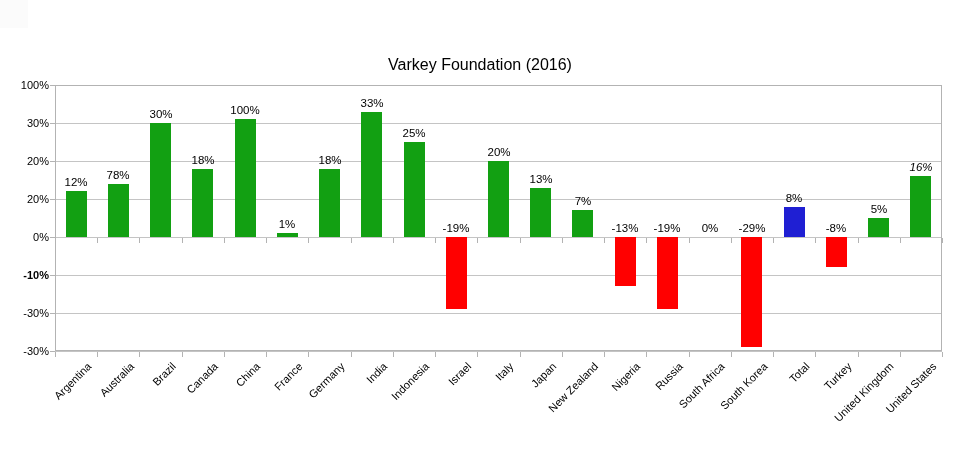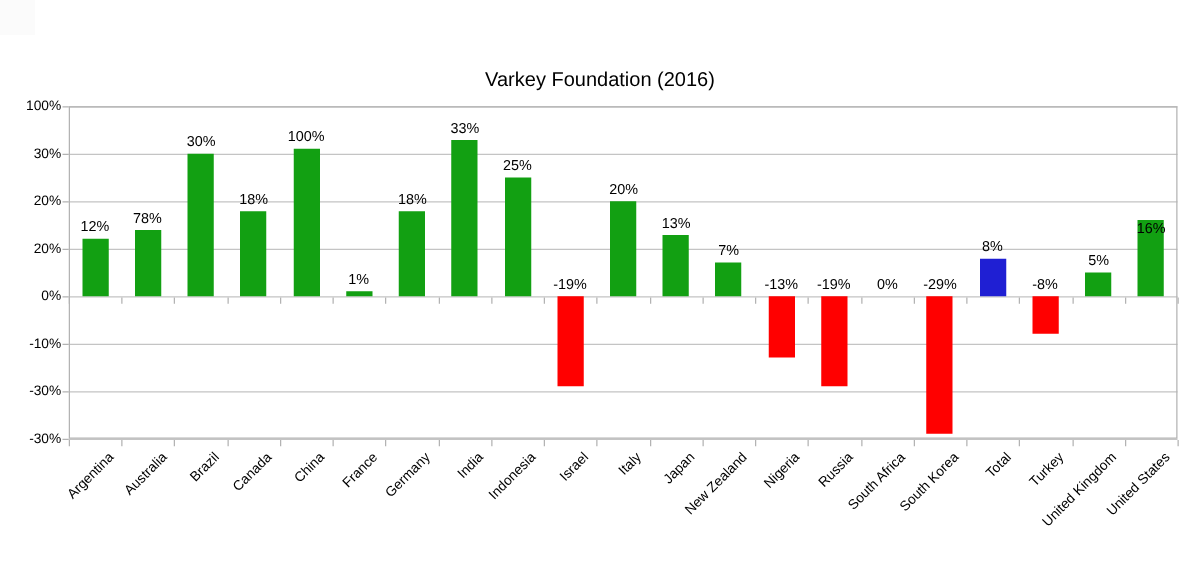--- a/index.html
+++ b/index.html
@@ -108,21 +108,21 @@
       <div class="y-tick" style="left: 50px; top: 161px; background: rgb(179, 179, 179);"></div>
       <div class="y-tick-label" style="top: 155px;">20%</div>
       <div class="gridline" style="left: 55px; top: 199px; width: 887px; background: rgb(196, 196, 196);"></div>
       <div class="y-tick" style="left: 50px; top: 199px; background: rgb(179, 179, 179);"></div>
       <div class="y-tick-label" style="top: 193px;">20%</div>
       <div class="gridline" style="left: 55px; top: 237px; width: 887px; background: rgb(196, 196, 196);"></div>
       <div class="y-tick" style="left: 50px; top: 237px; background: rgb(179, 179, 179);"></div>
       <div class="y-tick-label" style="top: 231px;">0%</div>
       <div class="gridline" style="left: 55px; top: 275px; width: 887px; background: rgb(196, 196, 196);"></div>
       <div class="y-tick" style="left: 50px; top: 275px; background: rgb(179, 179, 179);"></div>
-      <div class="y-tick-label" style="top: 269px;">-10%</div>
+      <div class="y-tick-label" style="top: 269px; font-weight: bold;">-10%</div>
       <div class="gridline" style="left: 55px; top: 313px; width: 887px; background: rgb(196, 196, 196);"></div>
       <div class="y-tick" style="left: 50px; top: 313px; background: rgb(179, 179, 179);"></div>
       <div class="y-tick-label" style="top: 307px;">-30%</div>
       <div class="gridline" style="left: 55px; top: 351px; width: 887px; background: rgb(196, 196, 196);"></div>
       <div class="y-tick" style="left: 50px; top: 351px; background: rgb(179, 179, 179);"></div>
       <div class="y-tick-label" style="top: 345px;">-30%</div>
       <div class="plot-border" style="left: 55px; top: 85px; width: 887px; height: 266px;"></div>
       <div class="x-tick" style="left: 55px; top: 238px; background: rgb(179, 179, 179);"></div>
       <div class="x-tick" style="left: 55px; top: 352px; background: rgb(179, 179, 179);"></div>
       <div class="x-tick" style="left: 97px; top: 238px; background: rgb(179, 179, 179);"></div>
@@ -220,16 +220,16 @@
       <div class="bar" style="left: 784px; top: 207px; width: 21px; height: 30px; background: rgb(31, 31, 211);"></div>
       <div class="bar-value-label" style="left: 762px; top: 191px;">8%</div>
       <div class="x-category-label" style="right: 156.833px; top: 360px;">Total</div>
       <div class="bar" style="left: 826px; top: 237px; width: 21px; height: 30px; background: rgb(255, 0, 0);"></div>
       <div class="bar-value-label" style="left: 804px; top: 221px;">-8%</div>
       <div class="x-category-label" style="right: 114.595px; top: 360px;">Turkey</div>
       <div class="bar" style="left: 868px; top: 218px; width: 21px; height: 19px; background: rgb(18, 160, 18);"></div>
       <div class="bar-value-label" style="left: 847px; top: 202px;">5%</div>
       <div class="x-category-label" style="right: 72.3571px; top: 360px;">United Kingdom</div>
       <div class="bar" style="left: 910px; top: 176px; width: 21px; height: 61px; background: rgb(18, 160, 18);"></div>
-      <div class="bar-value-label" style="left: 889px; top: 176px;">16%</div>
+      <div class="bar-value-label" style="left: 889px; top: 160px; font-style: italic;">16%</div>
       <div class="x-category-label" style="right: 30.119px; top: 360px;">United States</div>
     </div>
 </div>
 
 </body></html>

